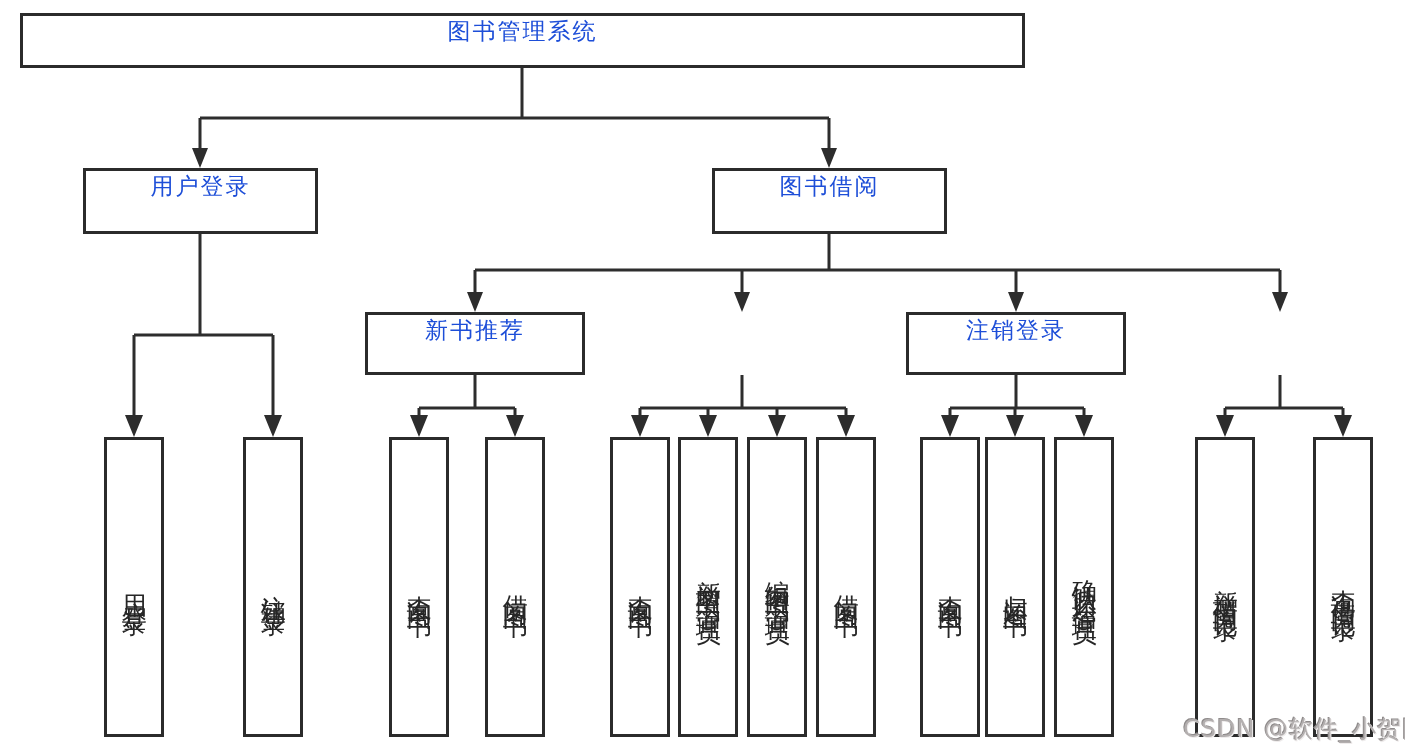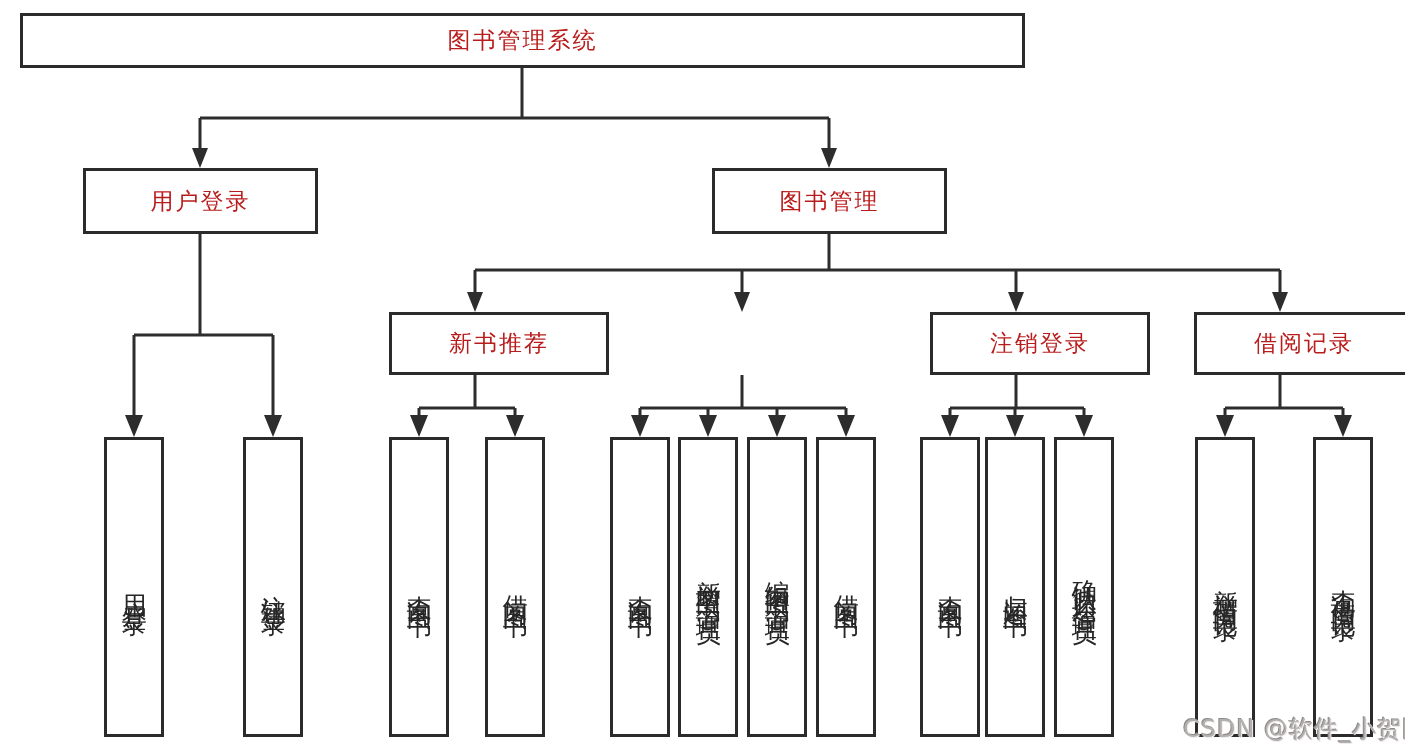--- a/index.html
+++ b/index.html
@@ -17,30 +17,30 @@
     z-index: 1;
   }
   .wire { stroke: #2d2d2d; stroke-width: 3; fill: none; }
   .arrowhead { fill: #2d2d2d; stroke: none; }
   .hbox {
     position: absolute;
     box-sizing: border-box;
     border: 3px solid #2b2b2b;
     background: #ffffff;
     display: flex;
-    align-items: center;
+    align-items: flex-start;
     justify-content: center;
     font-size: 23px;
     letter-spacing: 2px;
-    color: #b91c1c;
+    color: #1d4ed8;
     z-index: 2;
   }
   .box-root { left: 20px;  top: 13px;  width: 1005px; height: 55px; }
   .box-l2   { top: 168px; width: 235px; height: 66px; }
-  .box-l3   { top: 312px; width: 220px; height: 63px; margin-left: 24px; }
+  .box-l3   { top: 312px; width: 220px; height: 63px; }
   .leaf {
     position: absolute;
     box-sizing: border-box;
     top: 437px;
     width: 60px;
     height: 300px;
     border: 3px solid #2b2b2b;
     background: #ffffff;
     display: flex;
     align-items: center;
@@ -104,31 +104,28 @@
   </svg>
 
   <div class="hbox box-root">
     <span>图书管理系统</span>
   </div>
 
   <div class="hbox box-l2" style="left:83px;">
     <span>用户登录</span>
   </div>
   <div class="hbox box-l2" style="left:712px;">
-    <span>图书管理</span>
+    <span>图书借阅</span>
   </div>
 
   <div class="hbox box-l3" style="left:365px;">
     <span>新书推荐</span>
   </div>
   <div class="hbox box-l3" style="left:906px;">
     <span>注销登录</span>
-  </div>
-  <div class="hbox box-l3" style="left:1170px;">
-    <span>借阅记录</span>
   </div>
 
   <div class="leaf" style="left:104px;">
     <span class="vtext">用户登录</span>
   </div>
   <div class="leaf" style="left:243px;">
     <span class="vtext">注销登录</span>
   </div>
   <div class="leaf" style="left:389px;">
     <span class="vtext">查询图书</span>

